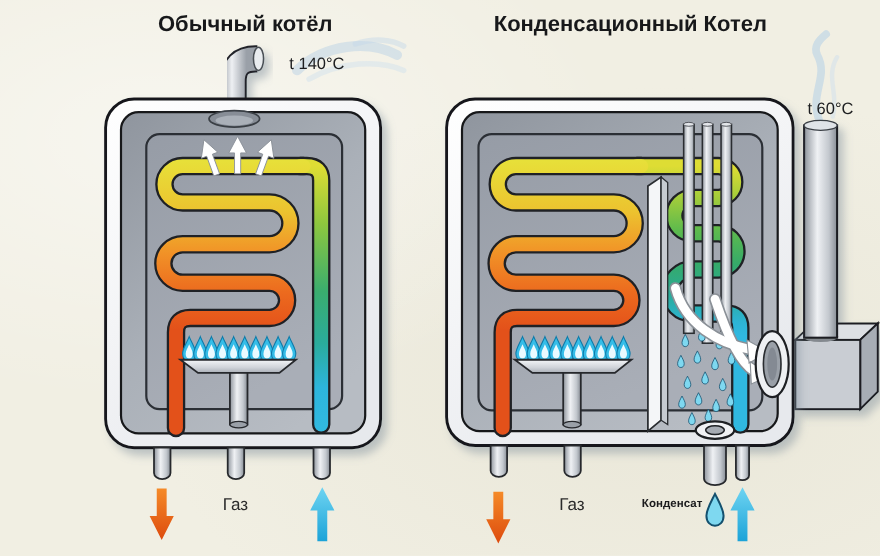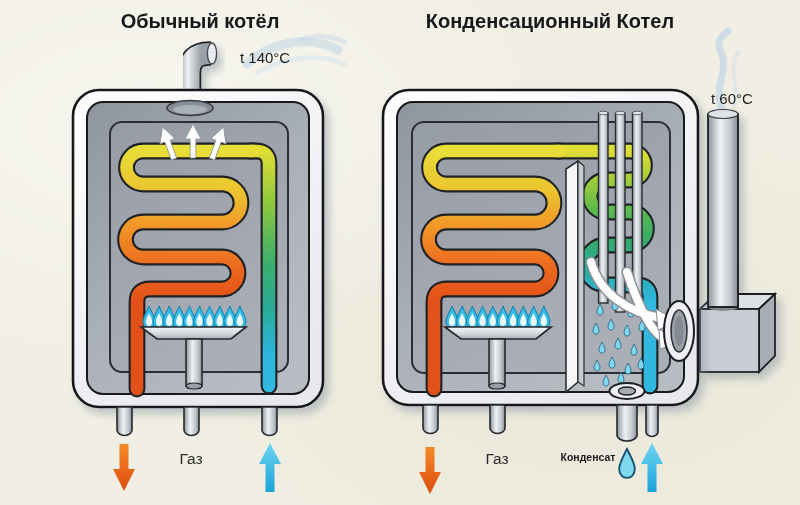--- a/index.html
+++ b/index.html
@@ -5,21 +5,21 @@
   html,body{margin:0;padding:0;}
   body{
     width:800px;height:505px;
     font-family:"Liberation Sans", sans-serif;
     background:#f1efe3;
     background-image:
       radial-gradient(ellipse at 18% 25%, rgba(255,255,255,.45), rgba(255,255,255,0) 45%),
       radial-gradient(ellipse at 75% 70%, rgba(226,223,206,.5), rgba(226,223,206,0) 55%);
     overflow:hidden;
   }
-  .stage{position:relative;width:652px;height:505px;}
+  .stage{position:relative;width:652px;height:505px;margin-left:23px;}
   svg{position:absolute;left:0;top:0;}
   svg text{user-select:none;}
   .title{font-size:20px;font-weight:700;fill:#17181a;}
   .temp{font-size:15px;fill:#1d1e20;}
   .gas{font-size:15.5px;fill:#2b2b2b;}
   .cond{font-size:10.5px;font-weight:700;fill:#1b1b1d;}
 </style>
 </head>
 <body>
 

